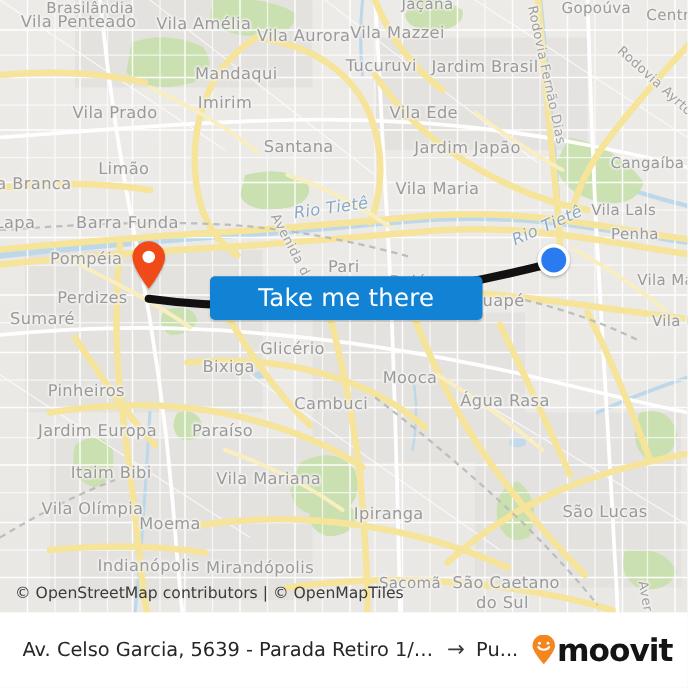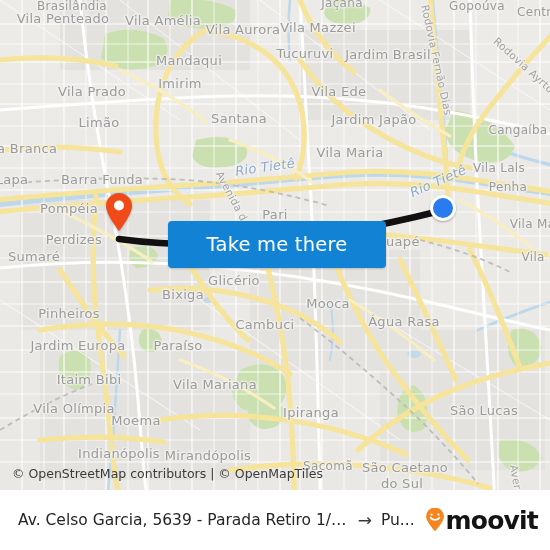--- a/index.html
+++ b/index.html
@@ -55,21 +55,21 @@
     width:26px; height:26px; border-radius:50%;
     background:#2a7bf0;
     border:3px solid #ffffff;
     transform:translate(-50%,-50%);
     box-shadow:0 1px 2px rgba(0,0,0,.3);
   }
 
   
   #cta {
     position:absolute;
-    left:168px; top:221px; width:218px; height:47px;
+    left:168px; top:221px; width:218px; height:35px;
     background:#1283d4;
     border-radius:4px;
     display:flex; align-items:center; justify-content:center;
     color:#ffffff;
     font-family:"DejaVu Sans", sans-serif;
     font-size:19.5px;
     letter-spacing:.2px;
     cursor:pointer;
     box-shadow:0 1px 2px rgba(0,0,0,.18);
   }
@@ -270,21 +270,21 @@
         <div class="lbl s12" style="left: 538px; top: 12px;">Centro</div>
         <div class="lbl s13" style="left: 318px; top: 27px;">Vila Mazzei</div>
         <div class="lbl s13" style="left: 305px; top: 53px;">Tucuruvi</div>
         <div class="lbl s13" style="left: 388px; top: 54px;">Jardim Brasil</div>
         <div class="lbl s13" style="left: 189px; top: 60px; text-align: center;">Mandaqui</div>
         <div class="lbl s13" style="left: 180px; top: 83px;">Imirim</div>
         <div class="lbl s13" style="left: 92px; top: 91px;">Vila Prado</div>
         <div class="lbl s13" style="left: 339px; top: 91px;">Vila Ede</div>
         <div class="lbl s13" style="left: 239px; top: 118px;">Santana</div>
         <div class="lbl s13" style="left: 374px; top: 119px;">Jardim Japão</div>
-        <div class="lbl s13" style="left: 99px; top: 122px;">Limão</div>
+        <div class="lbl s13" style="left: 99px; top: 136px;">Limão</div>
         <div class="lbl s12" style="left: 518px; top: 130px;">Cangaíba</div>
         <div class="lbl s13" style="left: 350px; top: 152px;">Vila Maria</div>
         <div class="lbl s12" style="left: 499px; top: 168px;">Vila Lals</div>
         <div class="lbl s13" style="left: 14px; top: 148px;">Água Branca</div>
         <div class="lbl s12" style="left: 508px; top: 187px;">Penha</div>
         <div class="lbl s13" style="left: 12px; top: 179px;">Lapa</div>
         <div class="lbl s13" style="left: 102px; top: 179px;">Barra Funda</div>
         <div class="lbl s13" style="left: 69px; top: 208px;">Pompéia</div>
         <div class="lbl s13" style="left: 275px; top: 214px;">Pari</div>
         <div class="lbl s13" style="left: 333px; top: 226px;">Belém</div>

